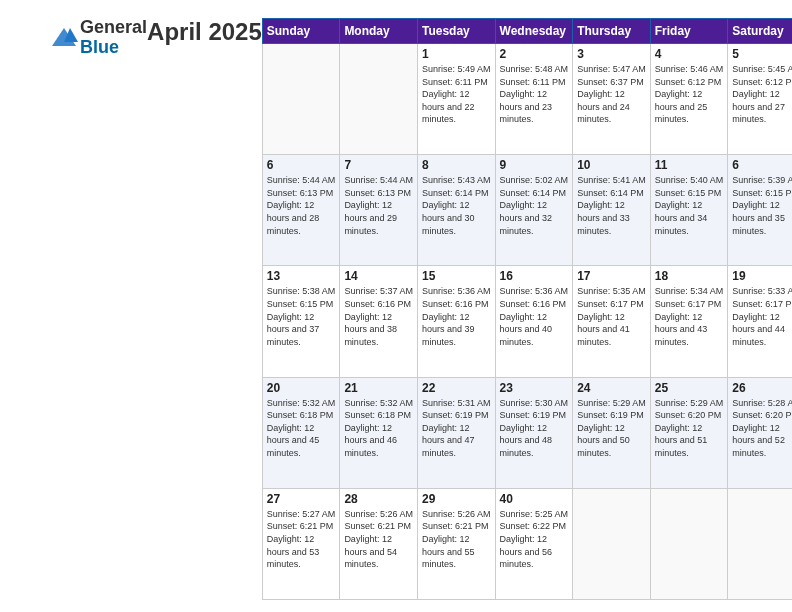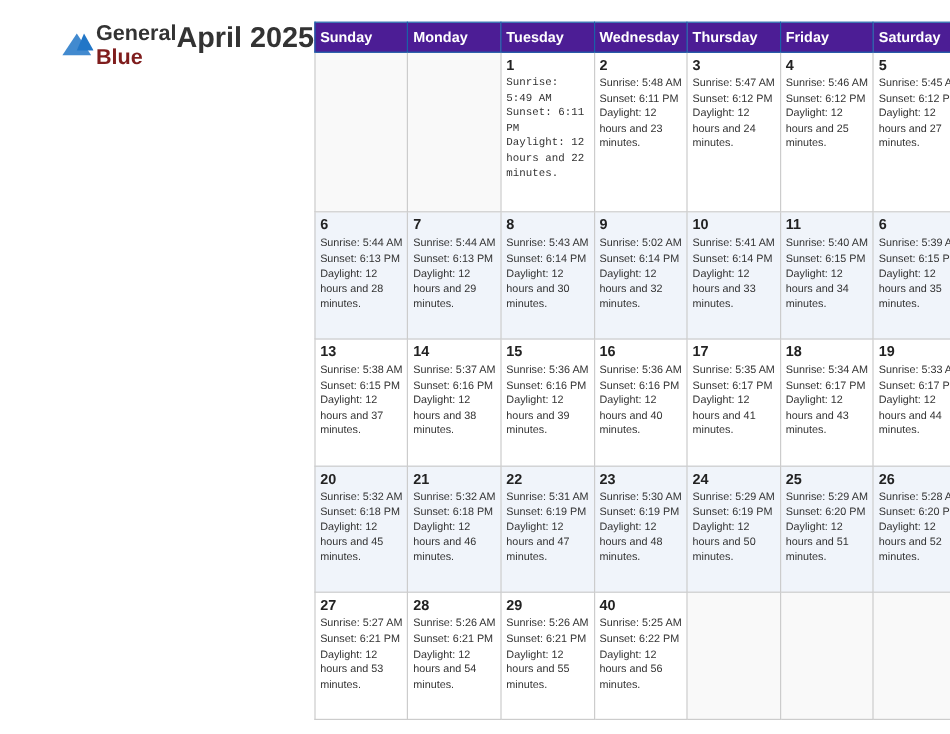--- a/index.html
+++ b/index.html
@@ -30,21 +30,21 @@
     }
     .logo-text {
       font-size: 18px;
       font-weight: bold;
       line-height: 1.1;
     }
     .logo-text .general {
       color: #333;
     }
     .logo-text .blue {
-      color: #7f1d1d;
+      color: #0369a1;
     }
     .logo-icon {
       width: 28px;
       height: 28px;
       margin-right: 2px;
     }
     .title-block {
       text-align: right;
     }
     .month-title {
@@ -130,34 +130,34 @@
         <th>Friday</th>
         <th>Saturday</th>
       </tr>
     </thead>
     <tbody id="calendar-body">
     <tr>
           <td class="empty"></td>
           <td class="empty"></td>
           <td>
             <span class="day-number">1</span>
-            <div class="day-info" style="white-space: pre-line; font-family: Liberation Mono, monospace;">Sunrise: 5:49 AM
+            <div class="day-info" style="white-space: pre-line;">Sunrise: 5:49 AM
 Sunset: 6:11 PM
 Daylight: 12 hours and 22 minutes.</div>
           </td>
           <td>
             <span class="day-number">2</span>
             <div class="day-info" style="white-space: pre-line;">Sunrise: 5:48 AM
 Sunset: 6:11 PM
 Daylight: 12 hours and 23 minutes.</div>
           </td>
           <td>
             <span class="day-number">3</span>
             <div class="day-info" style="white-space: pre-line;">Sunrise: 5:47 AM
-Sunset: 6:12 PM
+Sunset: 6:37 PM
 Daylight: 12 hours and 24 minutes.</div>
           </td>
           <td>
             <span class="day-number">4</span>
             <div class="day-info" style="white-space: pre-line;">Sunrise: 5:46 AM
 Sunset: 6:12 PM
 Daylight: 12 hours and 25 minutes.</div>
           </td>
           <td>
             <span class="day-number">5</span>

